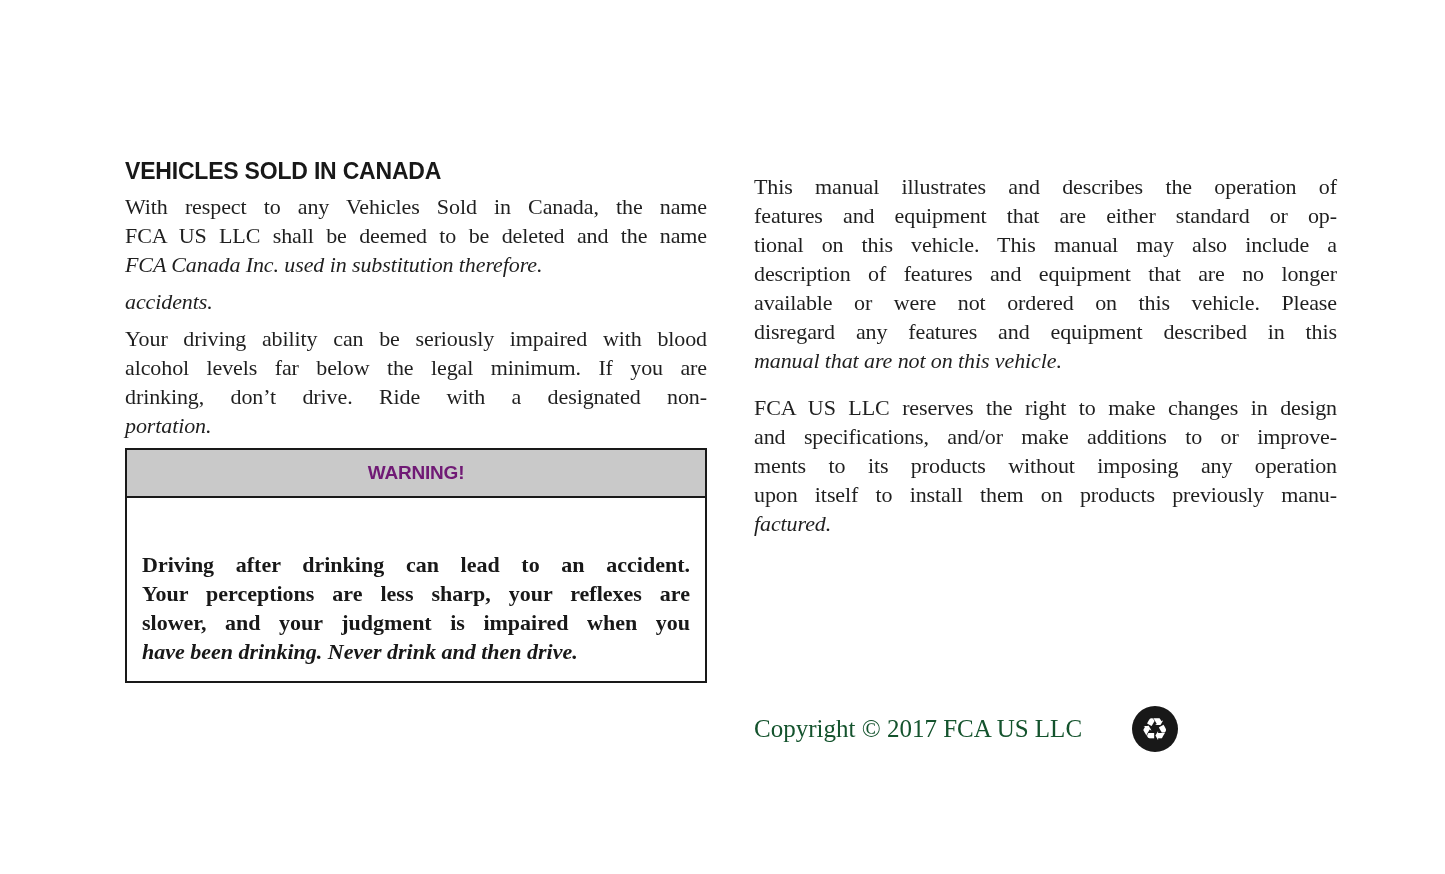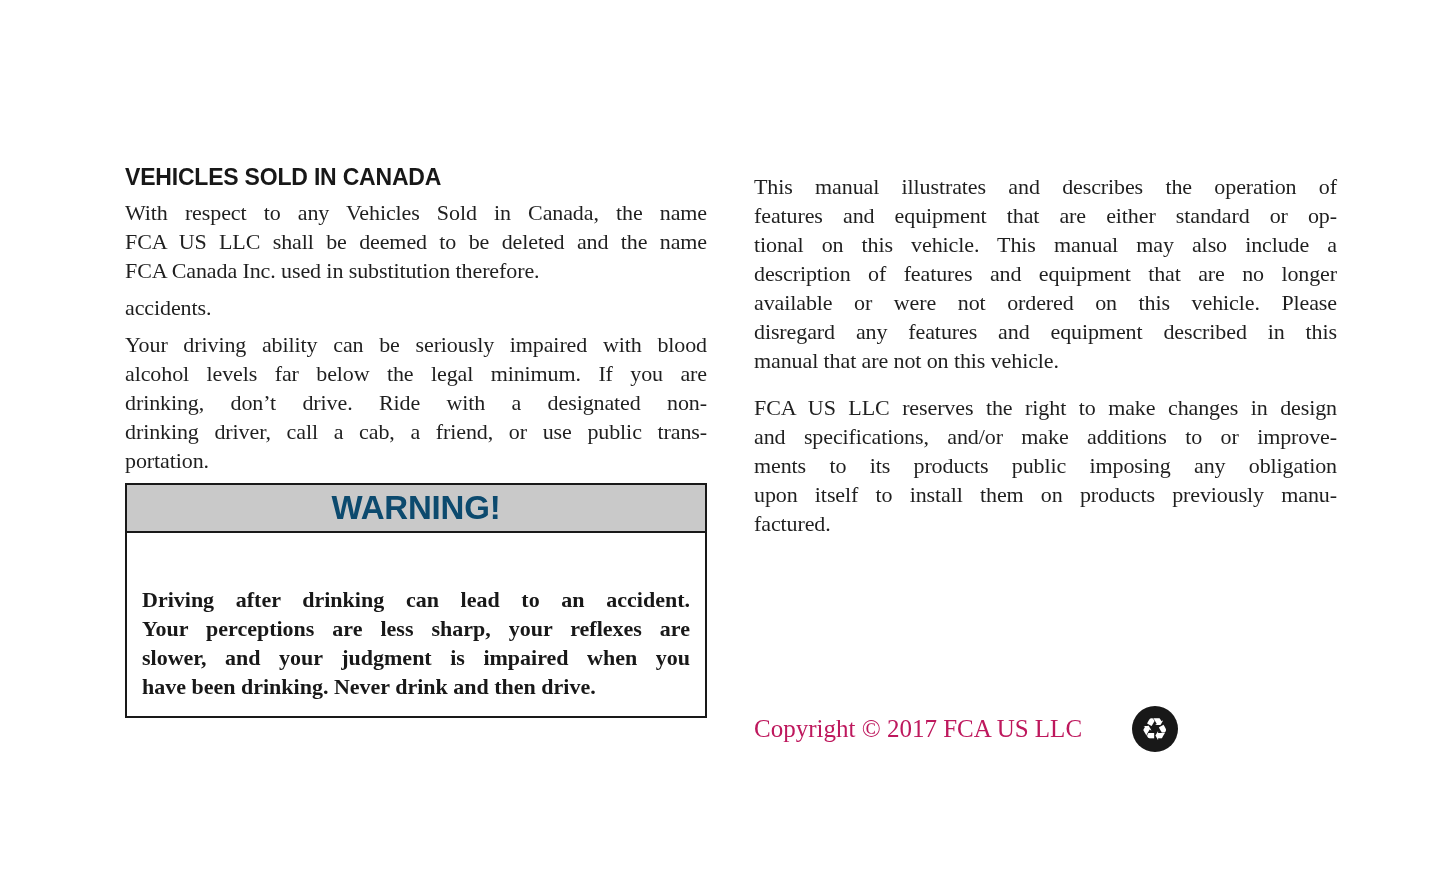--- a/index.html
+++ b/index.html
@@ -18,21 +18,21 @@
   .page {
     position: absolute;
     inset: 0;
     background: #ffffff;
   }
   .col {
     position: absolute;
   }
   #left-col {
     left: 125px;
-    top: 164px;
+    top: 158px;
     width: 582px;
   }
   #right-col {
     left: 754px;
     top: 156px;
     width: 583px;
     margin-top: 16px;
   }
   .doc-heading {
     font-family: "Liberation Sans", sans-serif;
@@ -53,55 +53,56 @@
     margin-bottom: 18px;
   }
   .tline {
     text-align: justify;
     text-align-last: justify;
     text-justify: inter-word;
     white-space: normal;
   }
   .tline.tlast {
     text-align-last: left;
+    font-style: italic;
   }
   .warning-box {
     border: 2px solid #191919;
     margin-top: 8px;
     background: #ffffff;
   }
   .warning-header {
     background: #c9c9c9;
     border-bottom: 2px solid #191919;
     height: 46px;
     display: flex;
     align-items: center;
     justify-content: center;
     font-family: "Liberation Sans", sans-serif;
     font-weight: bold;
-    font-size: 33px;
+    font-size: 19px;
     letter-spacing: -0.2px;
-    color: #0c4a6e;
+    color: #701a75;
   }
   .warning-body {
     padding: 12px 15px 15px 15px;
     font-weight: bold;
     font-size: 22px;
     line-height: 29px;
     color: #181818;
     margin-top: 40px;
   }
   .copyright-row {
     display: flex;
     align-items: center;
     margin-top: 168px;
   }
   .copyright-text {
     font-size: 25px;
-    color: #be185d;
+    color: #14532d;
     white-space: nowrap;
   }
   .recycle-badge {
     width: 46px;
     height: 46px;
     border-radius: 50%;
     background: #181818;
     color: #ffffff;
     display: flex;
     align-items: center;
@@ -126,21 +127,20 @@
         <div class="tline tlast">FCA Canada Inc. used in substitution therefore.</div>
       </div>
 
     <div class="para">
         <div class="tline tlast">accidents.</div>
       </div>
     <div class="para">
         <div class="tline">Your driving ability can be seriously impaired with blood</div>
         <div class="tline">alcohol levels far below the legal minimum. If you are</div>
         <div class="tline">drinking, don’t drive. Ride with a designated non-</div>
-        <div class="tline">drinking driver, call a cab, a friend, or use public trans-</div>
         <div class="tline tlast">portation.</div>
       </div>
 
     <div class="warning-box">
       <div class="warning-header">
         <span>WARNING!</span>
       </div>
       <div class="warning-body">
           <div class="tline">Driving after drinking can lead to an accident.</div>
           <div class="tline">Your perceptions are less sharp, your reflexes are</div>
@@ -156,21 +156,21 @@
         <div class="tline">features and equipment that are either standard or op-</div>
         <div class="tline">tional on this vehicle. This manual may also include a</div>
         <div class="tline">description of features and equipment that are no longer</div>
         <div class="tline">available or were not ordered on this vehicle. Please</div>
         <div class="tline">disregard any features and equipment described in this</div>
         <div class="tline tlast">manual that are not on this vehicle.</div>
       </div>
     <div class="para">
         <div class="tline">FCA US LLC reserves the right to make changes in design</div>
         <div class="tline">and specifications, and/or make additions to or improve-</div>
-        <div class="tline">ments to its products public imposing any obligation</div>
+        <div class="tline">ments to its products without imposing any operation</div>
         <div class="tline">upon itself to install them on products previously manu-</div>
         <div class="tline tlast">factured.</div>
       </div>
 
     <div class="copyright-row">
       <span class="copyright-text">Copyright © 2017 FCA US LLC</span>
       <span class="recycle-badge">
         <span>♻</span>
       </span>
     </div>

